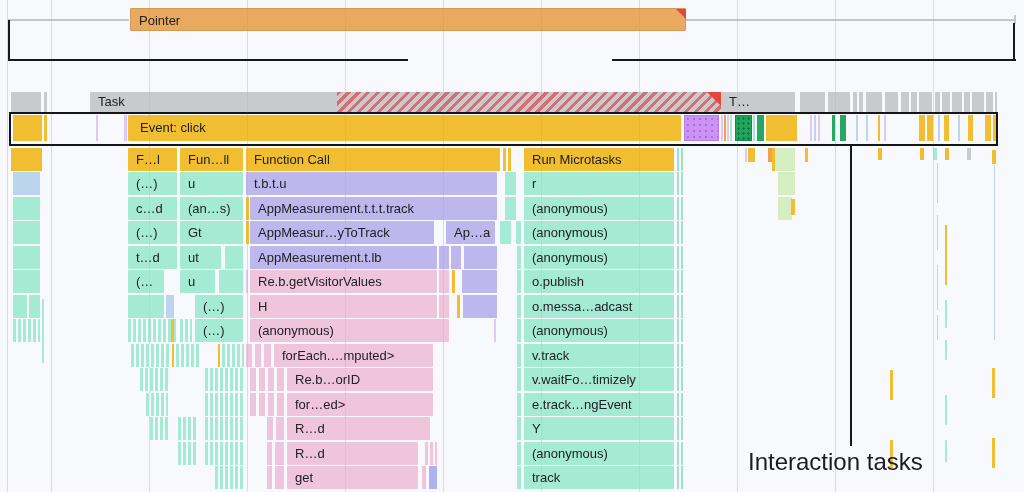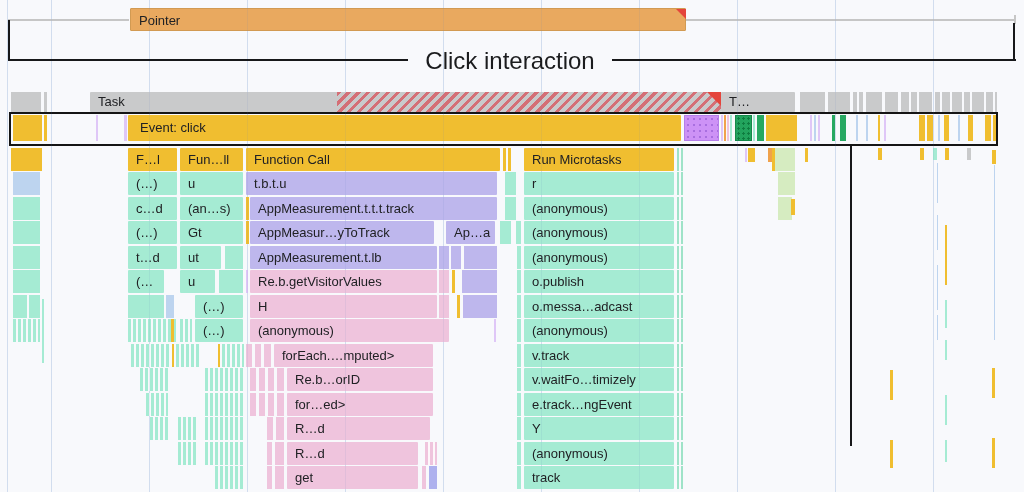--- a/index.html
+++ b/index.html
@@ -51,21 +51,20 @@
   <div class="gray-line" style="left:8px;top:19px;width:121px;height:2px"></div>
   <div class="gray-line" style="left:686px;top:19px;width:330px;height:2px"></div>
   <div class="gray-line" style="left:1014px;top:15px;width:2px;height:9px"></div>
   <div class="bar tracklabel" style="left:130px;top:8px;width:556px;background:#E9A95F;border:1px solid #D29A52">Pointer</div>
   <div class="tri" style="left:676px;top:9px;border-right:10px solid #E4453C;border-bottom:10px solid transparent"></div>
 
   <div class="ann" style="left:8px;top:20px;width:2px;height:41px"></div>
   <div class="ann" style="left:8px;top:59px;width:400px;height:2px"></div>
   <div class="ann" style="left:612px;top:59px;width:404px;height:2px"></div>
   <div class="ann" style="left:1013px;top:23px;width:2px;height:38px"></div>
-  <div class="annlabel" style="left:408px;top:47px;width:204px;text-align:center">Click interaction</div>
 
   <div class="blk gr" style="left:11px;top:92px;width:30px;height:20px"></div>
   <div class="blk gr" style="left:44px;top:92px;width:3px;height:20px"></div>
   <div class="bar gr tracklabel" style="left:90px;top:92px;width:631px;height:20px;line-height:20px">Task</div>
   <div class="hatch" style="left:337px;top:92px;width:384px;height:20px"></div>
   <div class="tri" style="left:707px;top:92px;border-right:14px solid #E4453C;border-bottom:14px solid transparent"></div>
   <div class="bar gr tracklabel" style="left:721px;top:92px;width:74px;height:20px;line-height:20px">T…</div>
 
   <div id="selbox"></div>
   <div class="blk y" style="left:13px;top:115px;width:29px;height:26px"></div>
@@ -284,13 +283,14 @@
     <div class="blk t" style="left: 945px; top: 395px; width: 2px; height: 30px;"></div>
     <div class="blk t" style="left: 945px; top: 440px; width: 2px; height: 22px;"></div>
     <div class="blk y" style="left: 890px; top: 370px; width: 3px; height: 30px;"></div>
     <div class="blk y" style="left: 890px; top: 440px; width: 3px; height: 28px;"></div>
     <div class="blk b" style="left: 994px; top: 165px; width: 1px; height: 175px;"></div>
     <div class="blk y" style="left: 992px; top: 368px; width: 3px; height: 30px;"></div>
     <div class="blk y" style="left: 992px; top: 438px; width: 3px; height: 30px;"></div>
     <div class="gridover"></div>
 
   <div class="ann" style="left:850px;top:146px;width:2px;height:300px"></div>
+  <div class="annlabel" style="left:748px;top:448px">Interaction tasks</div>
 </div>
 
 </body></html>

